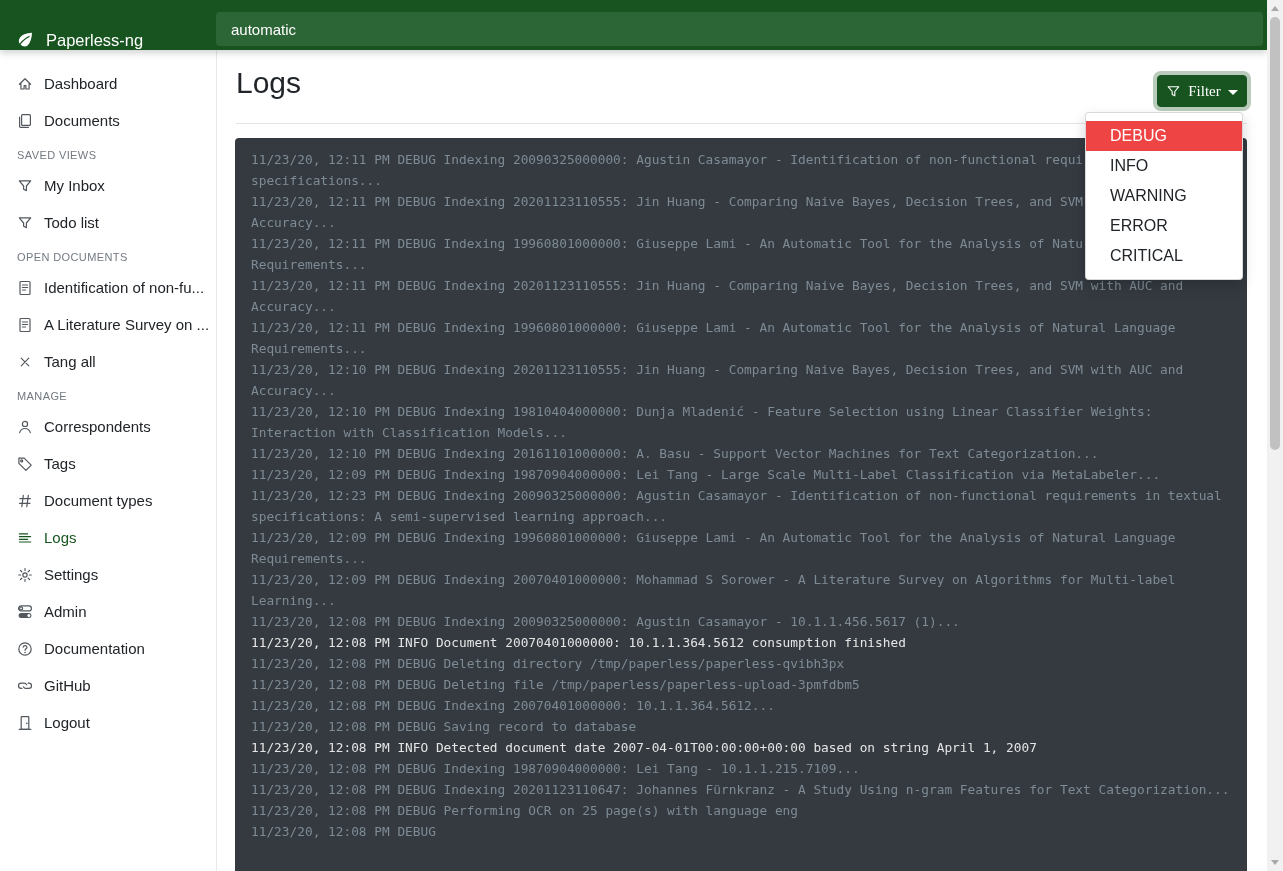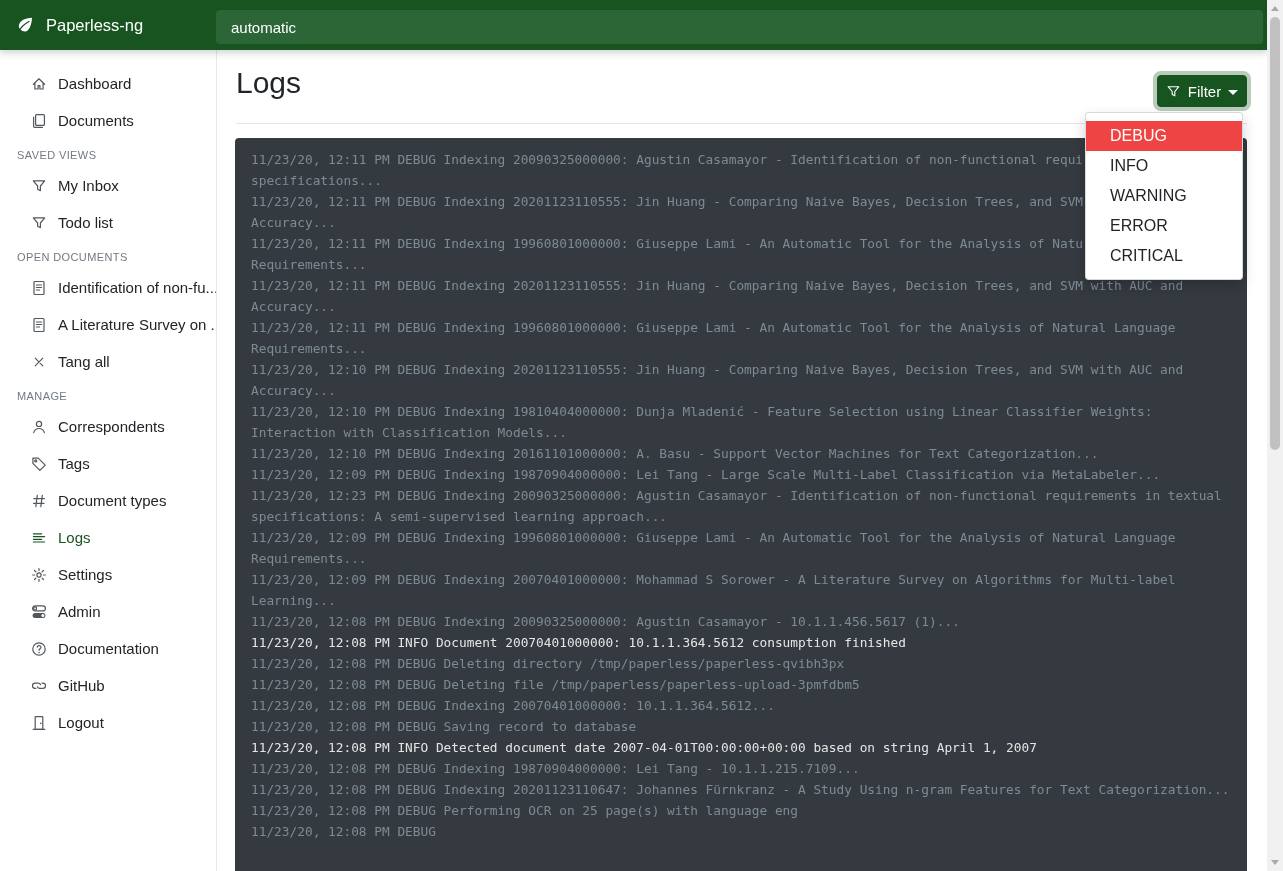--- a/index.html
+++ b/index.html
@@ -2,51 +2,51 @@
 <html><head>
 <meta charset="utf-8">
 <style>
   * { margin:0; padding:0; box-sizing:border-box; }
   html,body { width:1283px; height:871px; overflow:hidden; background:#fff;
               font-family:"Liberation Sans", sans-serif; }
   body { position:relative; }
 
   
   .header { position:absolute; left:0; top:0; width:1267px; height:50px;
-            background:#17541f; display:flex; align-items:center; z-index:30;
+            background:#17541f; display:flex; align-items:flex-end; z-index:30;
             box-shadow:0 3px 7px rgba(0,0,0,.18); }
   .brand { width:216px; flex:none; display:flex; align-items:center; gap:11px;
            padding-left:15px; color:#fff; font-size:16.5px; }
   .brand-icon { width:20px; height:20px; color:#fff; display:inline-flex; }
   .search-input { flex:1; height:34px; margin:8px 4px 4px 0; background:#2d6636;
                   border:none; border-radius:4px; color:#fff; font-size:15px;
                   padding:0 15px; outline:none; font-family:"Liberation Sans",sans-serif; }
 
   
   .sidebar { position:absolute; left:0; top:50px; bottom:0; width:217px;
              background:#fff; border-right:1px solid #e9e9e9; padding-top:15px;
              z-index:20; }
   .side-item { display:flex; align-items:center; gap:11px; height:37px;
-               padding-left:31px; color:#212529; font-size:15px; cursor:pointer;
+               padding-left:17px; color:#212529; font-size:15px; cursor:pointer;
                text-decoration:none; }
   .side-item .icon { width:16px; height:16px; color:#52585e; display:inline-flex; flex:none; }
   .side-item .lbl { white-space:nowrap; overflow:hidden; }
   .side-item.active, .side-item.active .icon { color:#17541f; }
   .section-header { margin-top:4px; height:24px; line-height:24px; padding-left:17px;
                     font-size:11px; color:#727980; letter-spacing:.4px; }
 
   
   .page-title { position:absolute; left:236px; top:66px; font-size:30px;
                 font-weight:400; color:#212529; z-index:5; }
   .filter-btn { position:absolute; top:75px; left:1157px; width:90px; height:32px;
                 background:#17541f; color:#fff; border:1px solid #17541f;
                 border-radius:4px; display:flex; align-items:center; justify-content:center;
                 gap:7px; font-size:15px; cursor:pointer; z-index:25;
                 box-shadow:0 0 0 4px rgba(23,84,31,.30);
-                font-family:Liberation Sans, sans-serif; }
+                font-family:Liberation Serif, serif; }
   .filter-btn .icon { width:15px; height:15px; display:inline-flex; }
   .caret { width:0; height:0; border-left:5px solid transparent;
            border-right:5px solid transparent; border-top:5px solid #fff; margin-top:2px; }
   .rule { position:absolute; left:236px; top:123px; width:1011px; height:0;
           border-top:1px solid #e4e4e4; }
 
   
   .log-panel { position:absolute; left:235px; top:138px; width:1012px; height:737px;
                background:#343a40; border-radius:4px 4px 0 0; padding:11px 16px;
                font-family:"DejaVu Sans Mono", monospace; font-size:12.8px;

